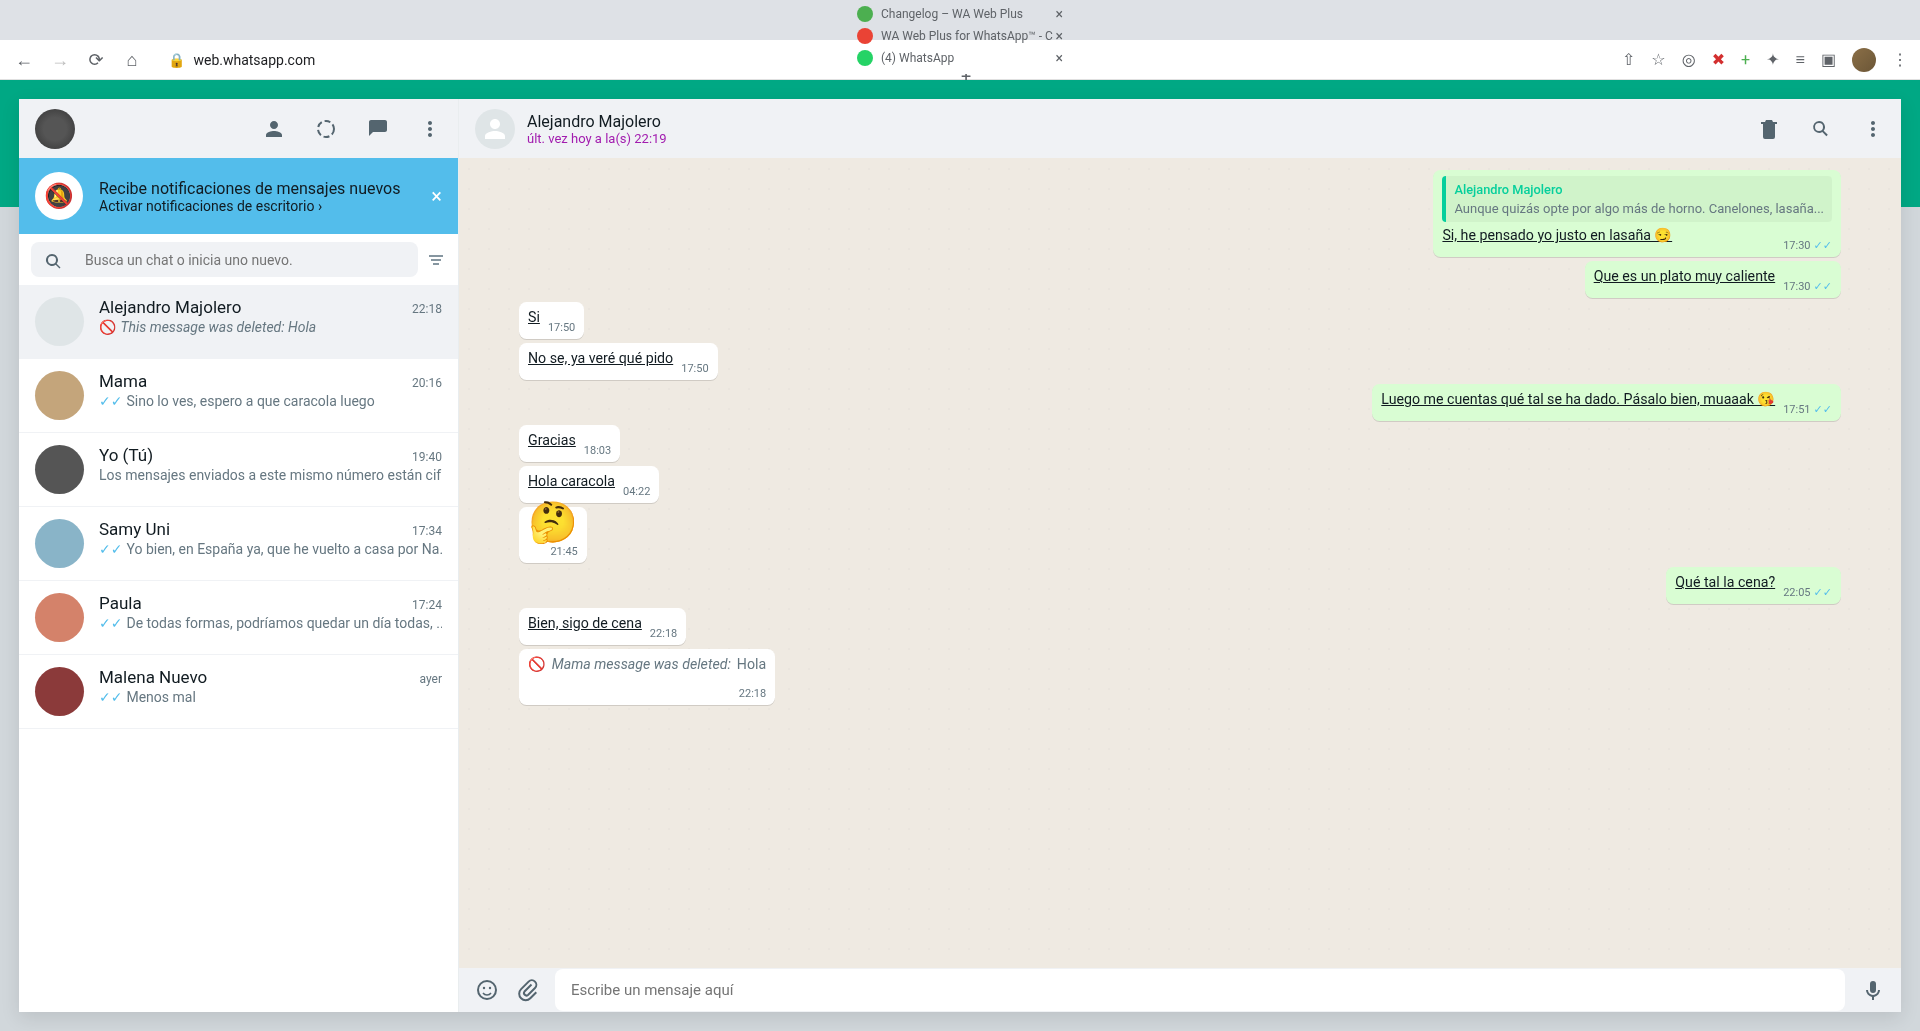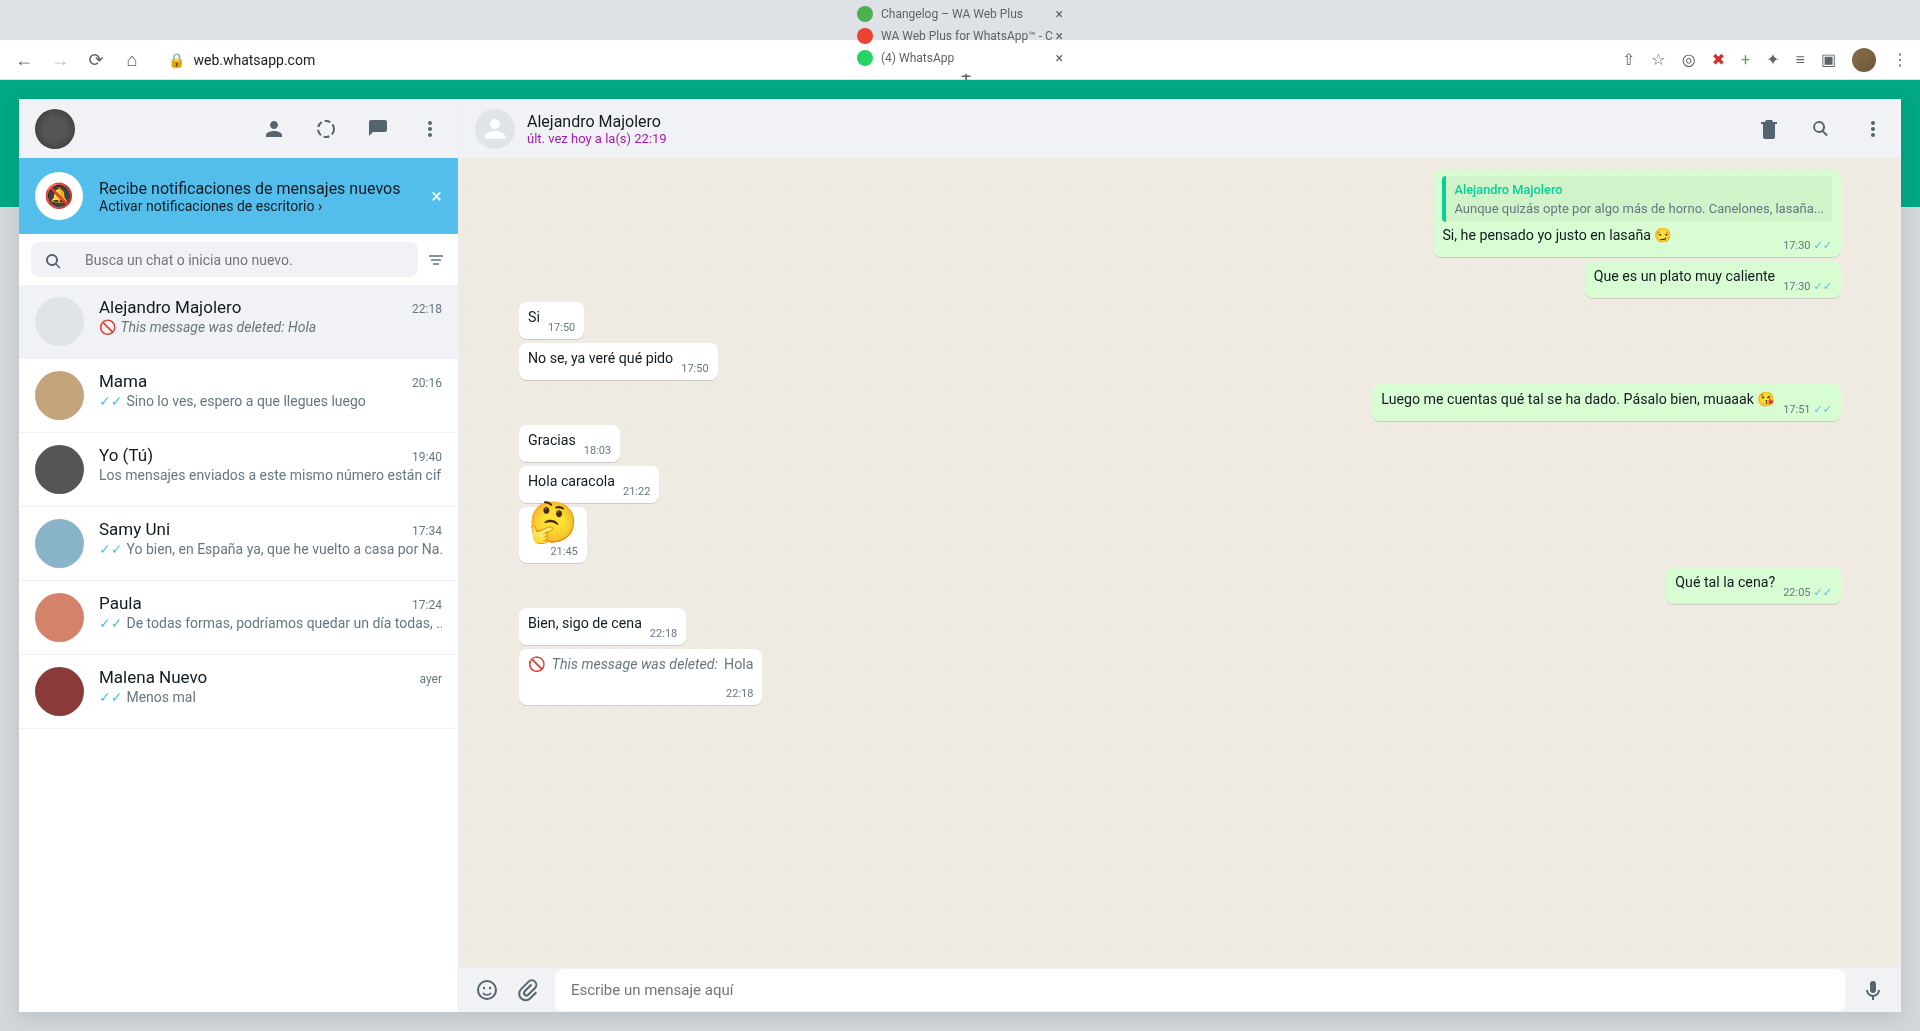--- a/index.html
+++ b/index.html
@@ -73,21 +73,21 @@
 .conv-status { font-size: 13px; color: #a21caf; }
 .conv-actions { display: flex; gap: 28px; color: #54656f; }
 .conv-actions svg { cursor: pointer; }
 
 .messages { flex: 1; overflow-y: auto; padding: 12px 60px; }
 .msg-row { display: flex; margin-bottom: 4px; }
 .msg-row.out { justify-content: flex-end; }
 .msg-bubble { max-width: 65%; padding: 6px 9px 8px; border-radius: 7.5px; position: relative; box-shadow: 0 1px 0.5px rgba(0,0,0,0.13); font-size: 14.2px; line-height: 19px; }
 .msg-bubble.in { background: #fff; color: #111b21; }
 .msg-bubble.out { background: #d9fdd3; color: #111b21; }
-.msg-text { display: inline; }
+.msg-text { display: inline; text-decoration: underline; }
 .msg-meta { display: inline-flex; align-items: center; float: right; margin-left: 8px; margin-top: 4px; font-size: 11px; color: #667781; gap:3px; position:relative; top:6px; }
 .msg-meta .check { color: #53bdeb; }
 .quote { border-left: 4px solid #06cf9c; background: rgba(0,0,0,0.04); padding: 4px 8px; border-radius: 4px; margin-bottom: 4px; font-size: 13px; }
 .quote-name { color: #06cf9c; font-weight: 500; font-size: 12.8px; }
 .quote-text { color: #667781; white-space: nowrap; overflow: hidden; text-overflow: ellipsis; }
 .emoji-large { font-size: 40px; display: block; }
 .deleted-msg { display: flex; align-items: center; gap: 6px; color: #667781; }
 .deleted-msg .deleted-text { font-style: italic; }
 
 .composer { background: #f0f2f5; height: 44px; display: flex; align-items: center; padding: 0 16px; gap: 16px; }
@@ -207,21 +207,21 @@
           </div>
           <div class="chat-item">
             <div class="chat-avatar" style="background:#c4a57b"></div>
             <div class="chat-info">
               <div class="chat-top">
                 <span class="chat-name">Mama</span>
                 <span class="chat-time">20:16</span>
               </div>
               <div class="chat-preview">
                 <span class="check">✓✓</span> 
-                <span>Sino lo ves, espero a que llegues luego</span>
+                <span>Sino lo ves, espero a que caracola luego</span>
               </div>
             </div>
           </div>
           <div class="chat-item">
             <div class="chat-avatar" style="background:#555"></div>
             <div class="chat-info">
               <div class="chat-top">
                 <span class="chat-name">Yo (Tú)</span>
                 <span class="chat-time">19:40</span>
               </div>
@@ -328,21 +328,21 @@
                 <span class="check">✓✓</span>
               </span></div>
           </div>
           <div class="msg-row in">
             <div class="msg-bubble in"><span class="msg-text">Gracias</span><span class="msg-meta">
                 <span>18:03</span>
               </span></div>
           </div>
           <div class="msg-row in">
             <div class="msg-bubble in"><span class="msg-text">Hola caracola</span><span class="msg-meta">
-                <span>21:22</span>
+                <span>04:22</span>
               </span></div>
           </div>
           <div class="msg-row in">
             <div class="msg-bubble in">
               <span class="emoji-large">🤔</span>
               <span class="msg-meta">
                 <span>21:45</span>
               </span>
             </div>
           </div>
@@ -354,21 +354,21 @@
           </div>
           <div class="msg-row in">
             <div class="msg-bubble in"><span class="msg-text">Bien, sigo de cena</span><span class="msg-meta">
                 <span>22:18</span>
               </span></div>
           </div>
           <div class="msg-row in">
             <div class="msg-bubble in">
               <div class="deleted-msg">
                 <span>🚫</span>
-                <span class="deleted-text">This message was deleted: </span>
+                <span class="deleted-text">Mama message was deleted: </span>
                 <span>Hola</span>
               </div>
               <span class="msg-meta">
                 <span>22:18</span>
               </span>
             </div>
           </div>
         </div>
 
       <div class="composer">

